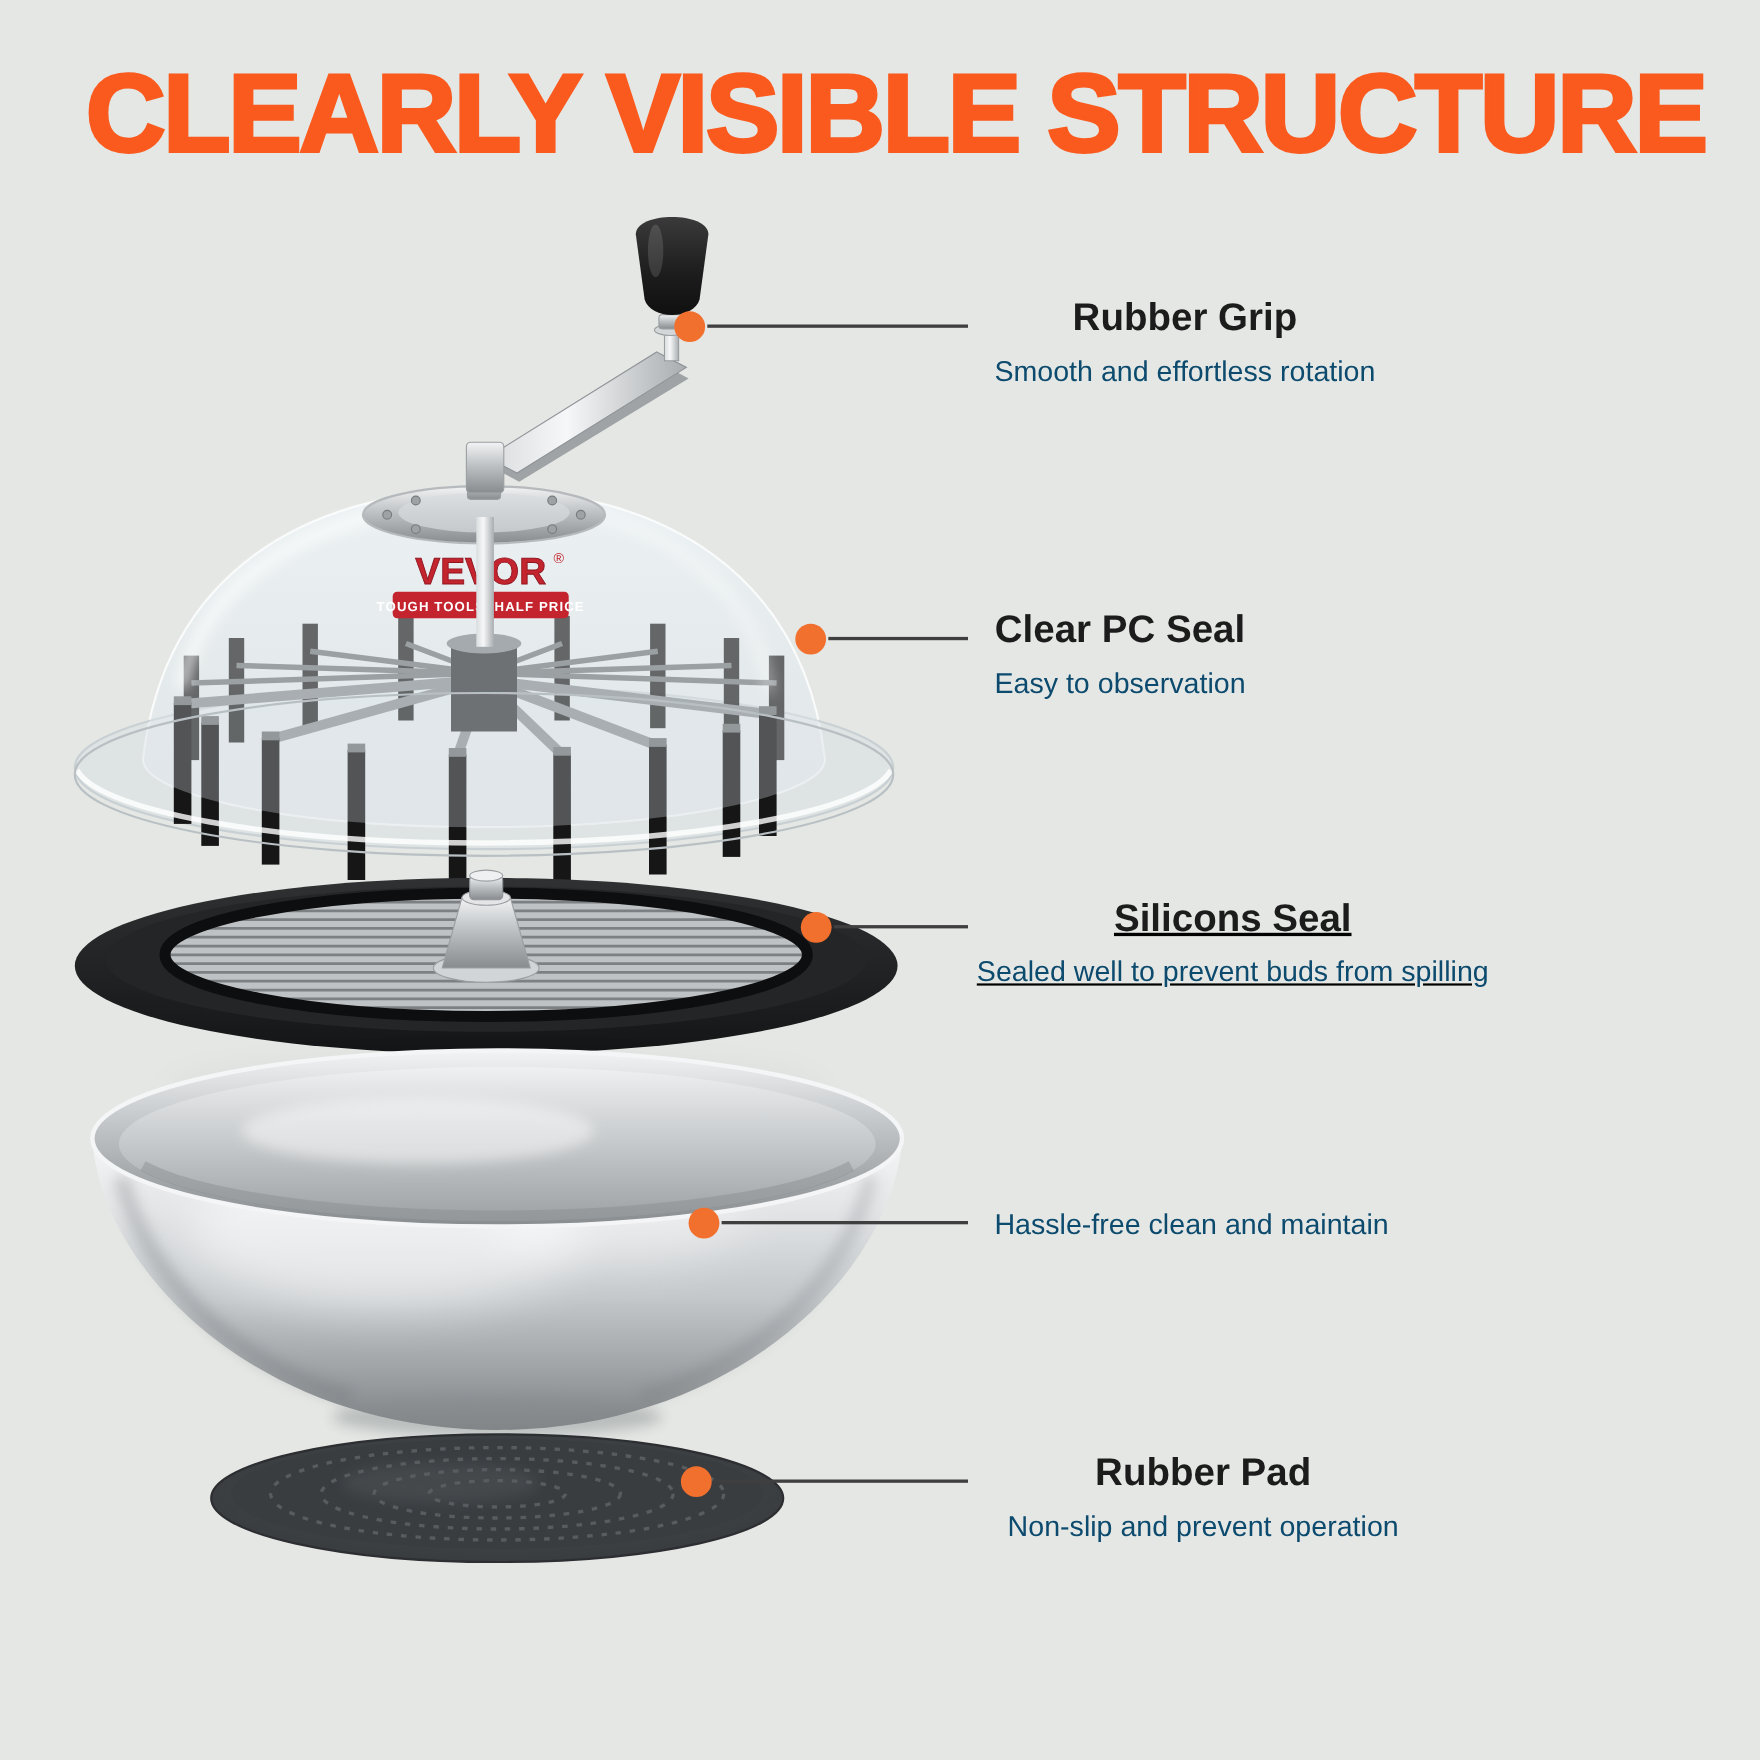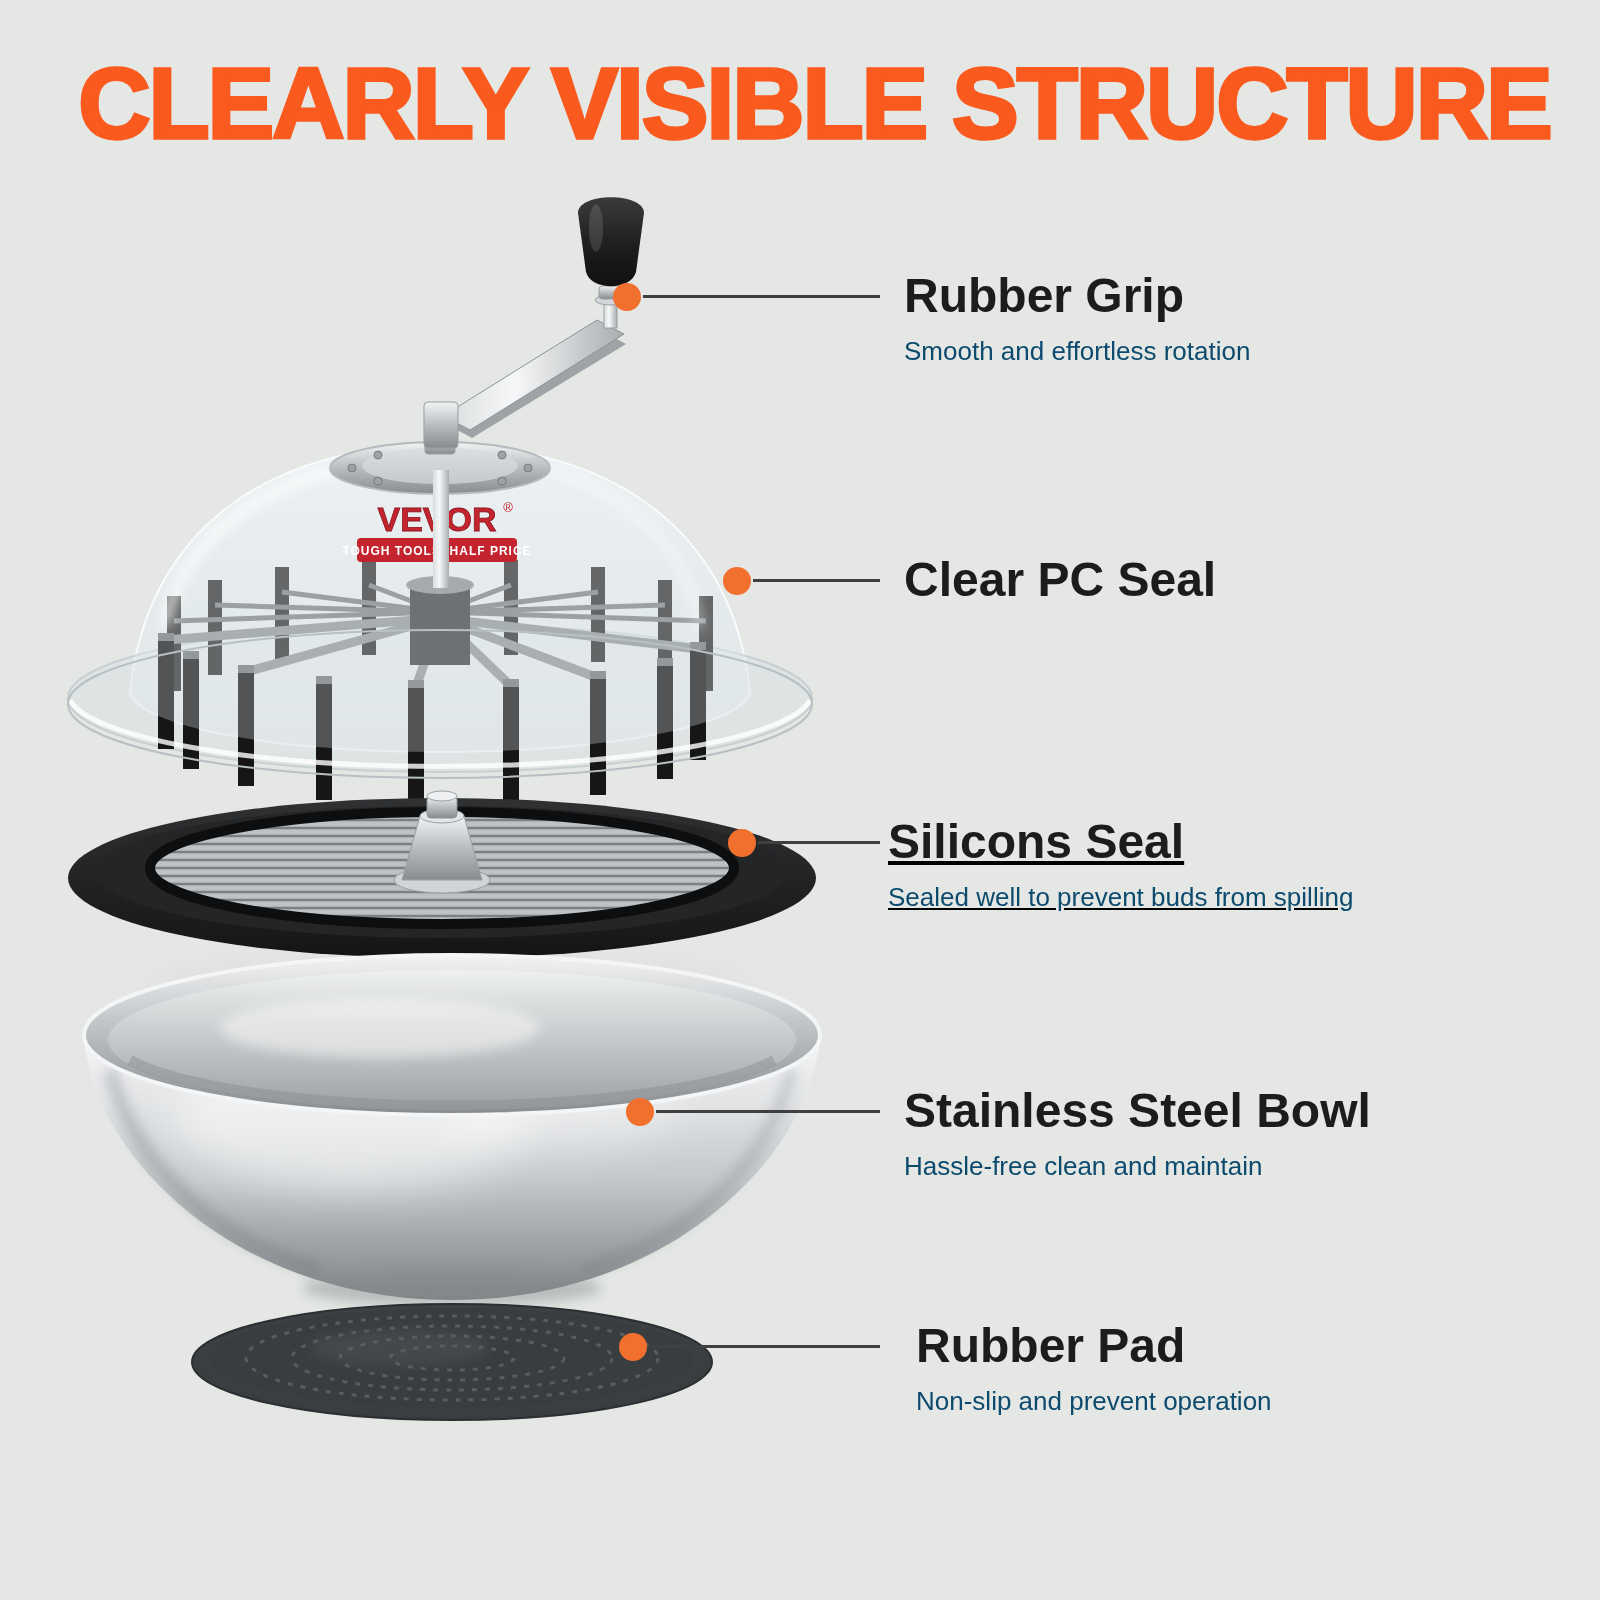--- a/index.html
+++ b/index.html
@@ -16,21 +16,21 @@
     white-space:nowrap;
   }
   .product-svg{position:absolute;left:0;top:0;width:1600px;height:1600px;}
   .callout{position:absolute;}
   .callout .dot{
     position:absolute;left:-14px;top:-14px;width:28px;height:28px;
     border-radius:50%;background:#F2702E;
   }
   .callout .line{position:absolute;left:16px;top:-2px;height:3px;background:#3f3f3f;}
   .callout .text{position:absolute;top:-27px;white-space:nowrap;}
-  .callout .ctitle{font-size:48px;font-weight:bold;color:#1c1c1c;line-height:1.1;}
+  .callout .ctitle{font-size:35px;font-weight:bold;color:#1c1c1c;line-height:1.1;text-align:center;}
   .callout .cdesc{font-size:26px;color:#0c4a6e;margin-top:13px;line-height:1.2;}
   #c1{left:627px;top:297px;}  #c1 .line{width:237px;} #c1 .text{left:277px;}
   #c2{left:737px;top:581px;}  #c2 .line{width:127px;} #c2 .text{left:167px;}
   #c3{left:742px;top:843px;}  #c3 .line{width:122px;} #c3 .text{left:146px;text-decoration:underline;}
   #c4{left:640px;top:1112px;} #c4 .line{width:224px;} #c4 .text{left:264px;}
   #c5{left:633px;top:1347px;} #c5 .line{width:231px;} #c5 .text{left:271px;margin-left:12px;}
 </style>
 </head>
 <body>
 
@@ -259,37 +259,37 @@
       <div class="ctitle">Rubber Grip</div>
       <div class="cdesc">Smooth and effortless rotation</div>
     </div>
   </div>
 
   <div class="callout" id="c2">
     <span class="dot"></span>
     <span class="line"></span>
     <div class="text">
       <div class="ctitle">Clear PC Seal</div>
+      <div class="cdesc">Easy to observation</div>
     </div>
   </div>
 
   <div class="callout" id="c3">
     <span class="dot"></span>
     <span class="line"></span>
     <div class="text">
       <div class="ctitle">Silicons Seal</div>
       <div class="cdesc">Sealed well to prevent buds from spilling</div>
     </div>
   </div>
 
   <div class="callout" id="c4">
     <span class="dot"></span>
     <span class="line"></span>
     <div class="text">
-      <div class="ctitle">Stainless Steel Bowl</div>
       <div class="cdesc">Hassle-free clean and maintain</div>
     </div>
   </div>
 
   <div class="callout" id="c5">
     <span class="dot"></span>
     <span class="line"></span>
     <div class="text">
       <div class="ctitle">Rubber Pad</div>
       <div class="cdesc">Non-slip and prevent operation</div>

